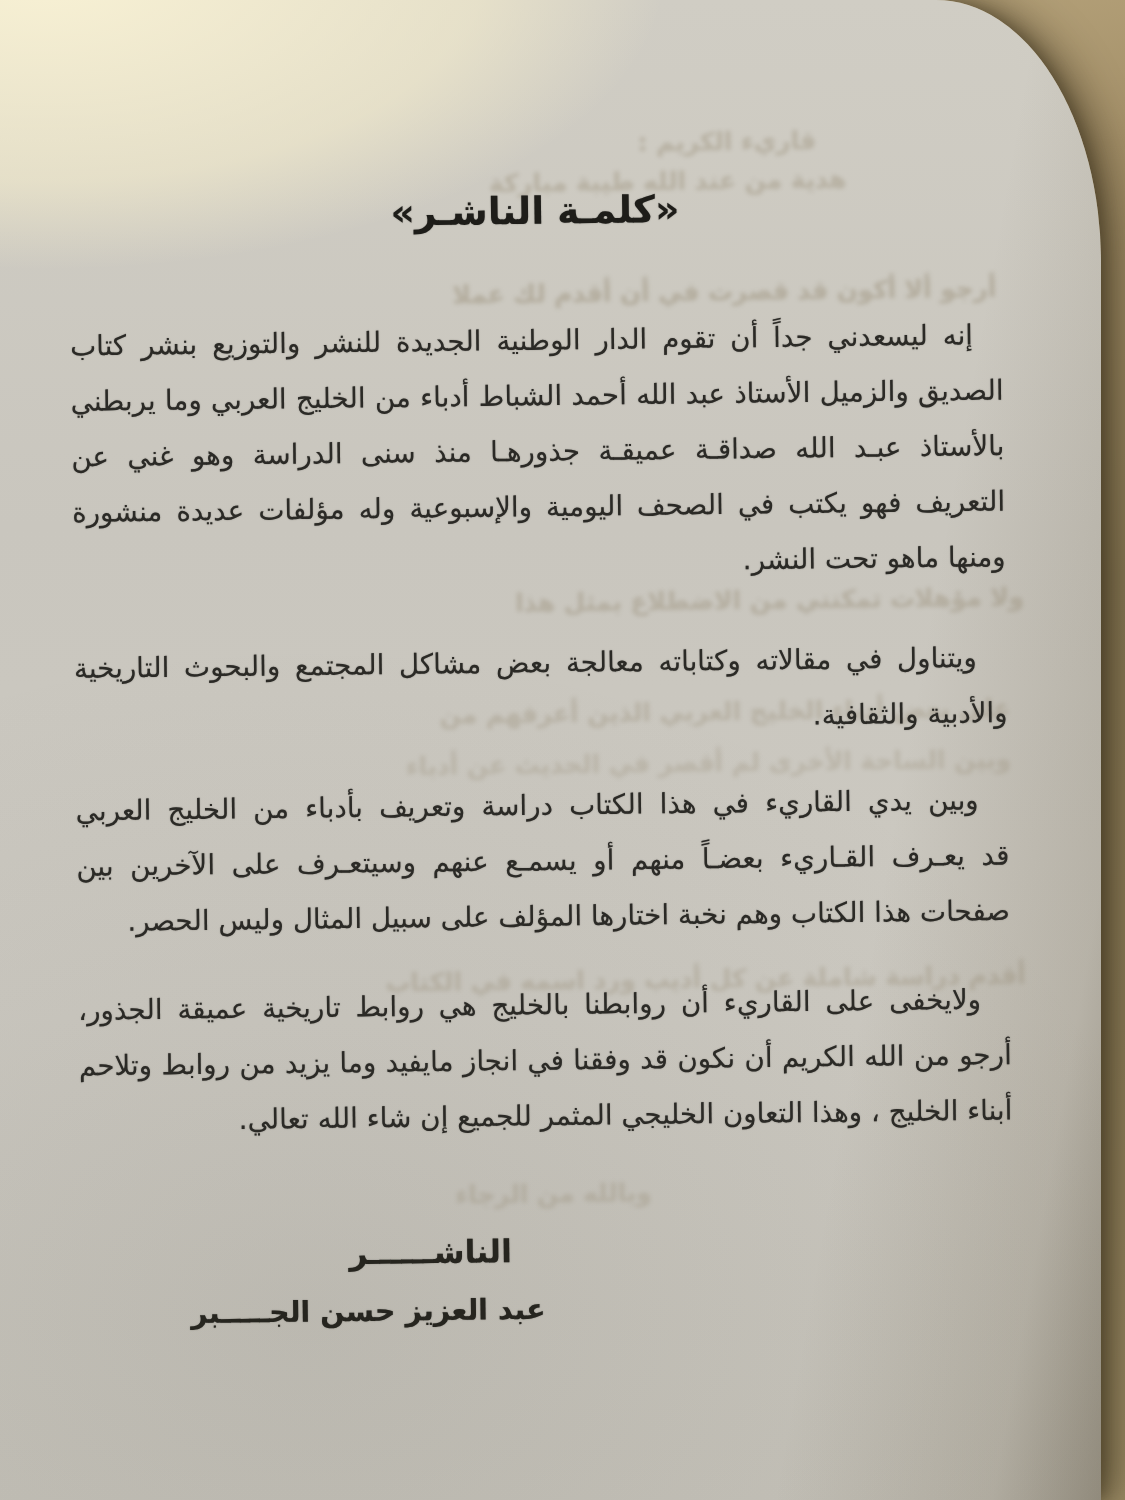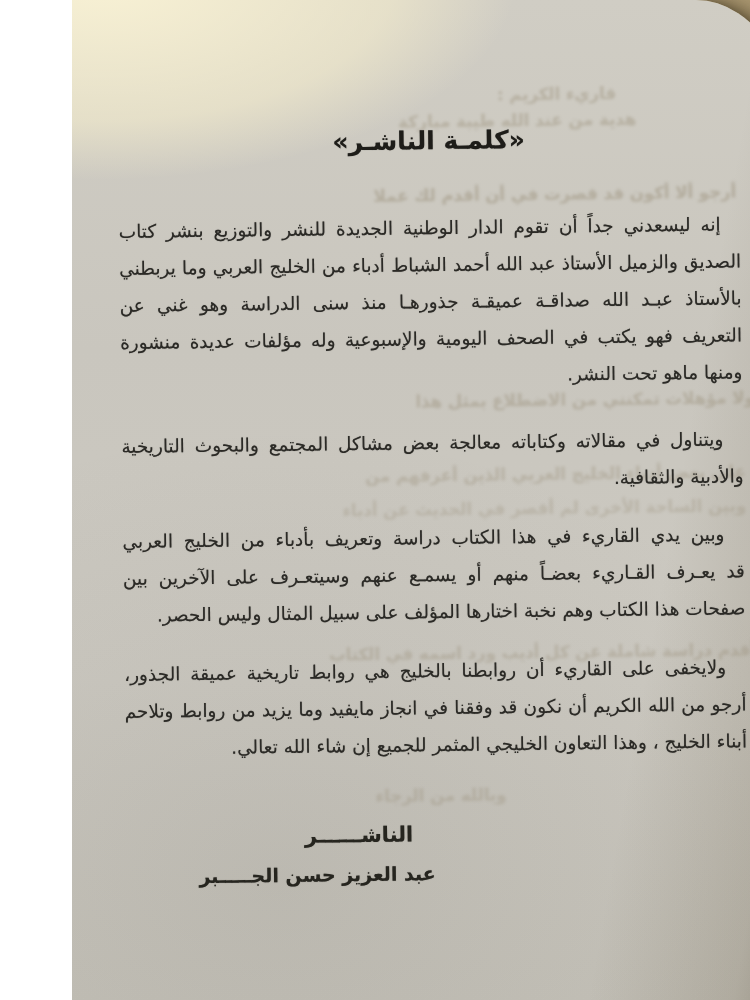--- a/index.html
+++ b/index.html
@@ -4,21 +4,21 @@
 <style>
   html, body {
     margin: 0; padding: 0;
     width: 750px; height: 1000px;
     overflow: hidden;
     font-family: "DejaVu Sans", sans-serif;
   }
   
   .photo {
     position: relative;
-    width: 678px; height: 1000px;
+    width: 750px; height: 1000px;
     background: linear-gradient(175deg,
       #b9a67e 0%, #a38f68 15%, #8a7a57 42%,
       #8e7e5a 70%, #9c8c66 100%);
     overflow: hidden;
   }
   
   .page {
     position: absolute;
     top: 0; left: 0;
     width: 734px; height: 1000px;

